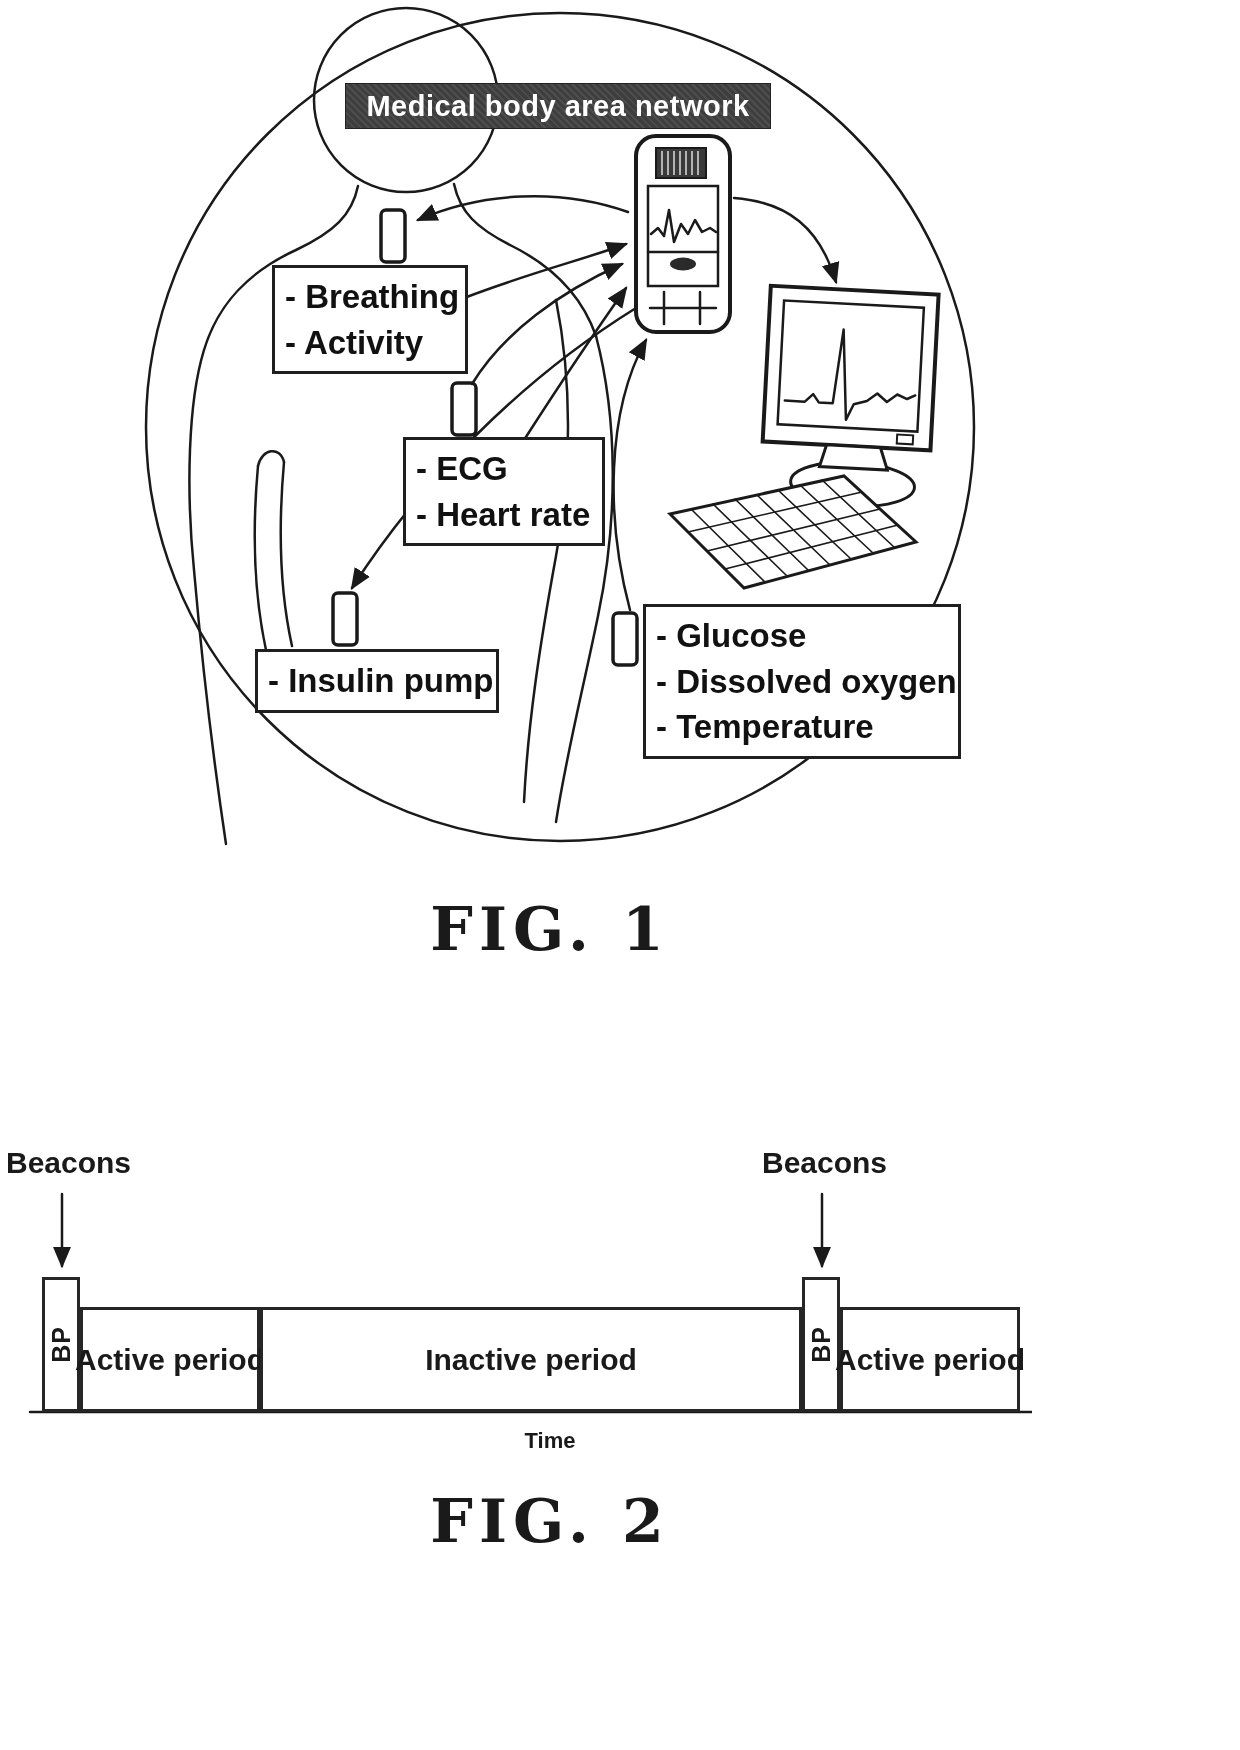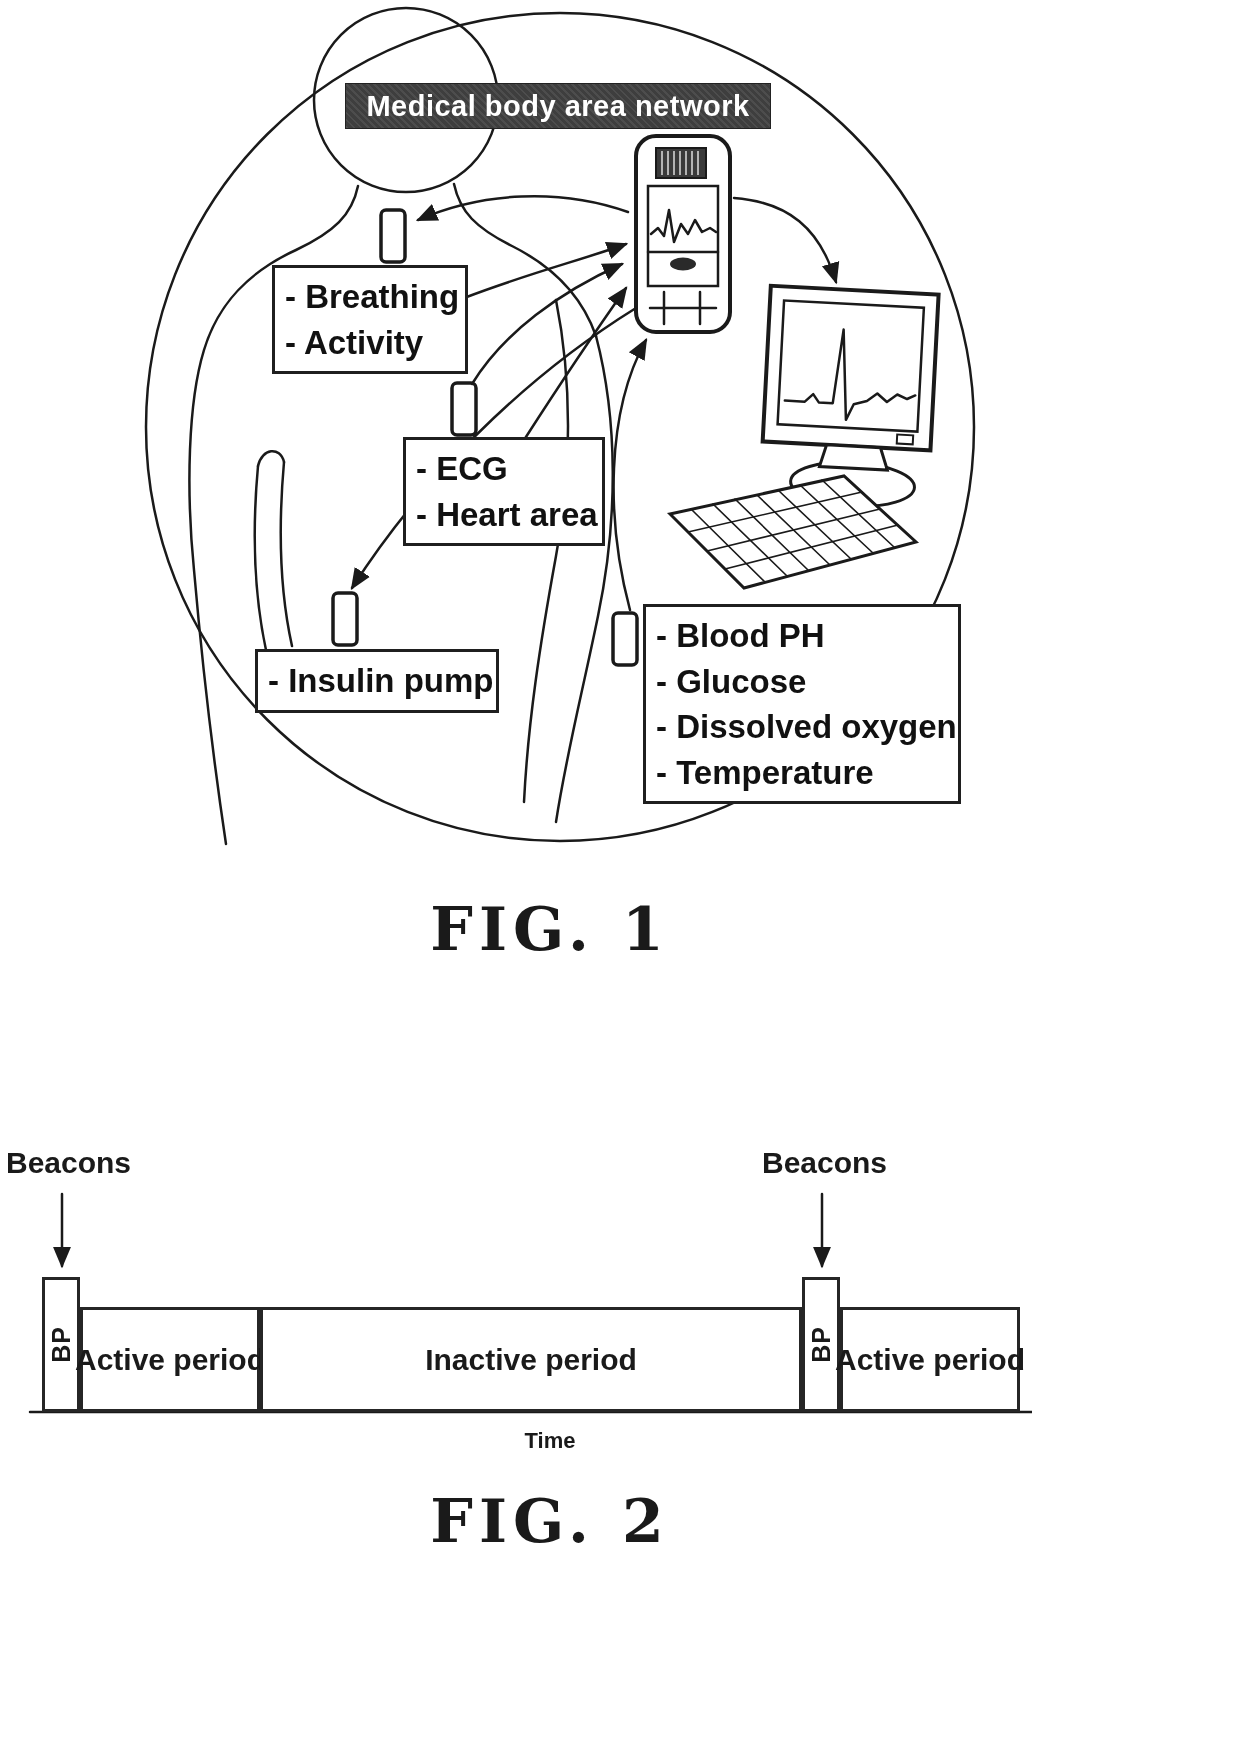--- a/index.html
+++ b/index.html
@@ -154,29 +154,28 @@
 
   <div class="abs title-bar">Medical body area network</div>
 
   <div class="abs callout callout-breathing">
     <div>- Breathing</div>
     <div>- Activity</div>
   </div>
 
   <div class="abs callout callout-ecg">
     <div>- ECG</div>
-    <div>- Heart area</div>
+    <div>- Heart rate</div>
   </div>
 
   <div class="abs callout callout-insulin">
     <div>- Insulin pump</div>
   </div>
 
   <div class="abs callout callout-blood">
-    <div>- Blood PH</div>
     <div>- Glucose</div>
     <div>- Dissolved oxygen</div>
     <div>- Temperature</div>
   </div>
 
   <div class="abs figcap figcap1">FIG. 1</div>
 
   <div class="abs beacons-label beacons-left">Beacons</div>
   <div class="abs beacons-label beacons-right">Beacons</div>
 

